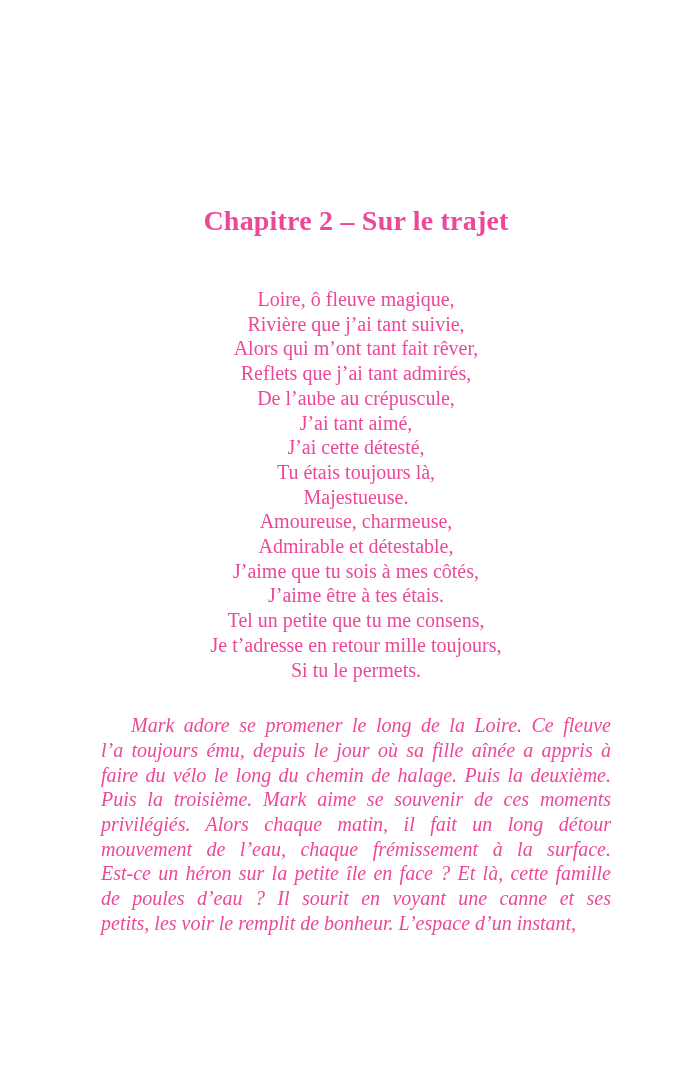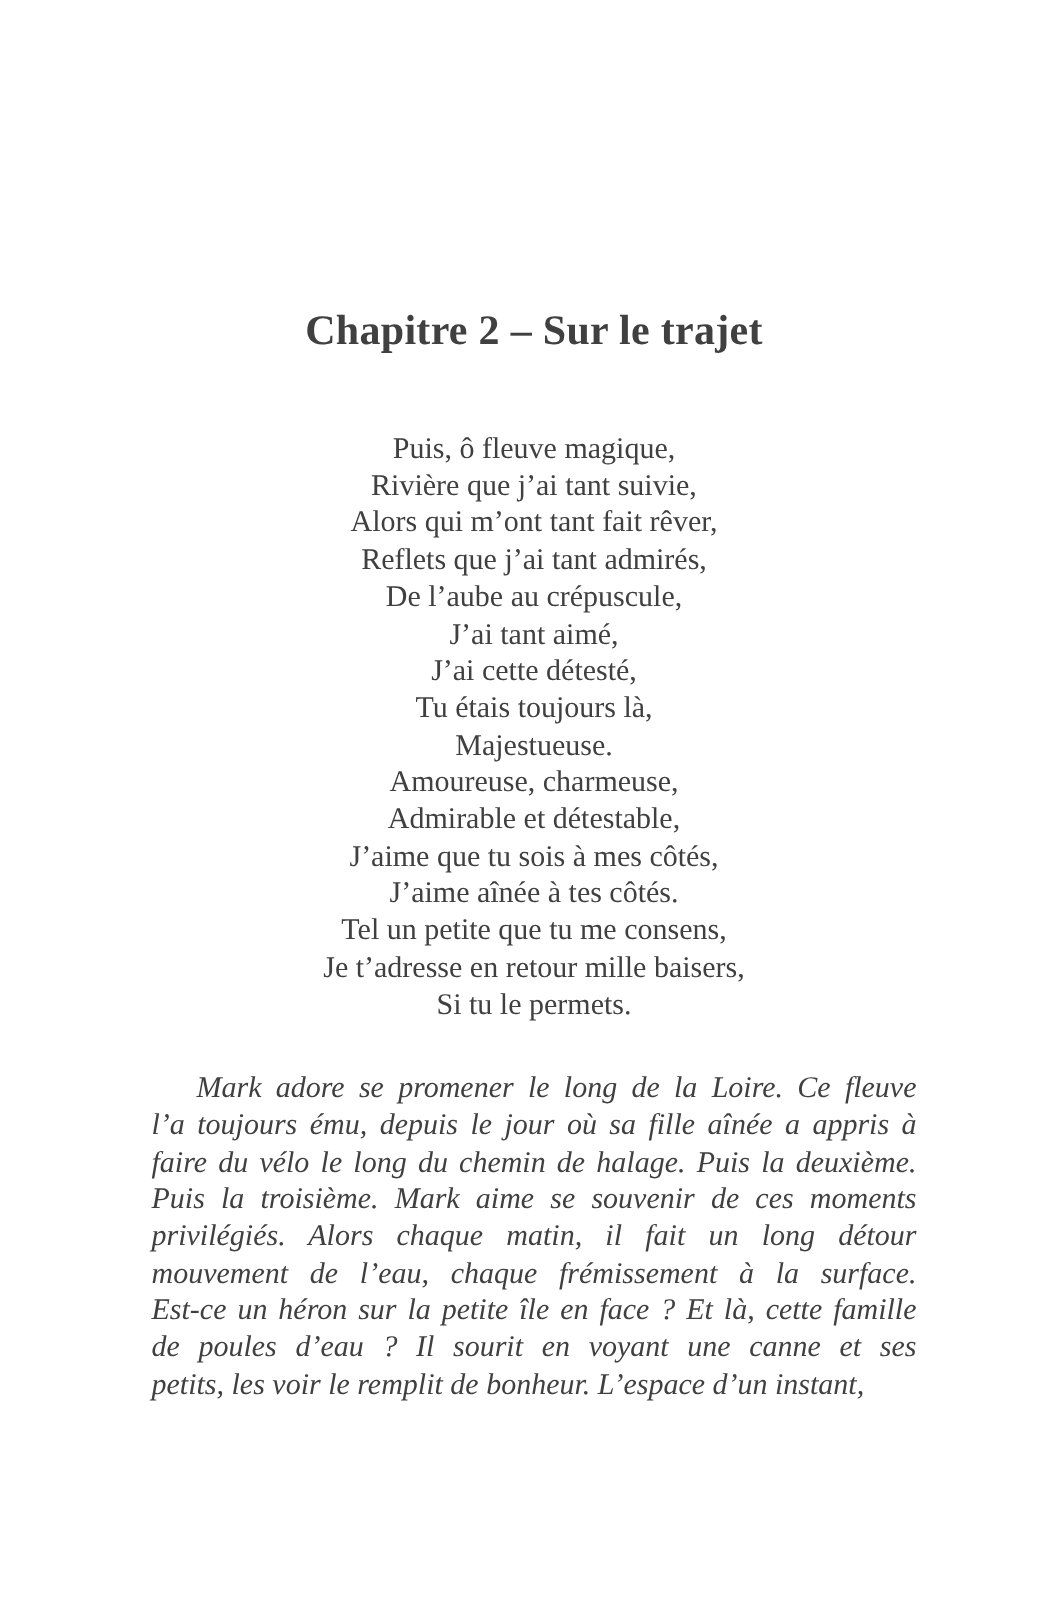--- a/index.html
+++ b/index.html
@@ -7,21 +7,21 @@
     padding: 0;
     background: #ffffff;
   }
   .page {
     position: relative;
     width: 700px;
     height: 1080px;
     background: #ffffff;
     overflow: hidden;
     font-family: "Liberation Serif", "DejaVu Serif", serif;
-    color: #404040;
+    color: #ec4899;
     box-sizing: border-box;
     padding: 205px 89px 0 101px;
   }
   .chapter-title {
     margin: 0;
     font-size: 28px;
     line-height: 32px;
     font-weight: bold;
     text-align: center;
     letter-spacing: 0.2px;
@@ -52,35 +52,35 @@
     text-align-last: left;
   }
 </style>
 </head>
 <body>
 
 <div class="page">
   <h1 class="chapter-title">Chapitre 2 – Sur le trajet</h1>
 
   <div class="poem">
-      <div class="poem-line first">Puis, ô fleuve magique,</div>
+      <div class="poem-line first">Loire, ô fleuve magique,</div>
       <div class="poem-line">Rivière que j’ai tant suivie,</div>
       <div class="poem-line">Alors qui m’ont tant fait rêver,</div>
       <div class="poem-line">Reflets que j’ai tant admirés,</div>
       <div class="poem-line">De l’aube au crépuscule,</div>
       <div class="poem-line">J’ai tant aimé,</div>
       <div class="poem-line">J’ai cette détesté,</div>
       <div class="poem-line">Tu étais toujours là,</div>
       <div class="poem-line">Majestueuse.</div>
       <div class="poem-line">Amoureuse, charmeuse,</div>
       <div class="poem-line">Admirable et détestable,</div>
       <div class="poem-line">J’aime que tu sois à mes côtés,</div>
-      <div class="poem-line">J’aime aînée à tes côtés.</div>
+      <div class="poem-line">J’aime être à tes étais.</div>
       <div class="poem-line">Tel un petite que tu me consens,</div>
-      <div class="poem-line">Je t’adresse en retour mille baisers,</div>
+      <div class="poem-line">Je t’adresse en retour mille toujours,</div>
       <div class="poem-line last">Si tu le permets.</div>
     </div>
 
   <div class="prose">
       <div class="prose-line first">Mark adore se promener le long de la Loire. Ce fleuve</div>
       <div class="prose-line">l’a toujours ému, depuis le jour où sa fille aînée a appris à</div>
       <div class="prose-line">faire du vélo le long du chemin de halage. Puis la deuxième.</div>
       <div class="prose-line">Puis la troisième. Mark aime se souvenir de ces moments</div>
       <div class="prose-line">privilégiés. Alors chaque matin, il fait un long détour</div>
       <div class="prose-line">mouvement de l’eau, chaque frémissement à la surface.</div>

